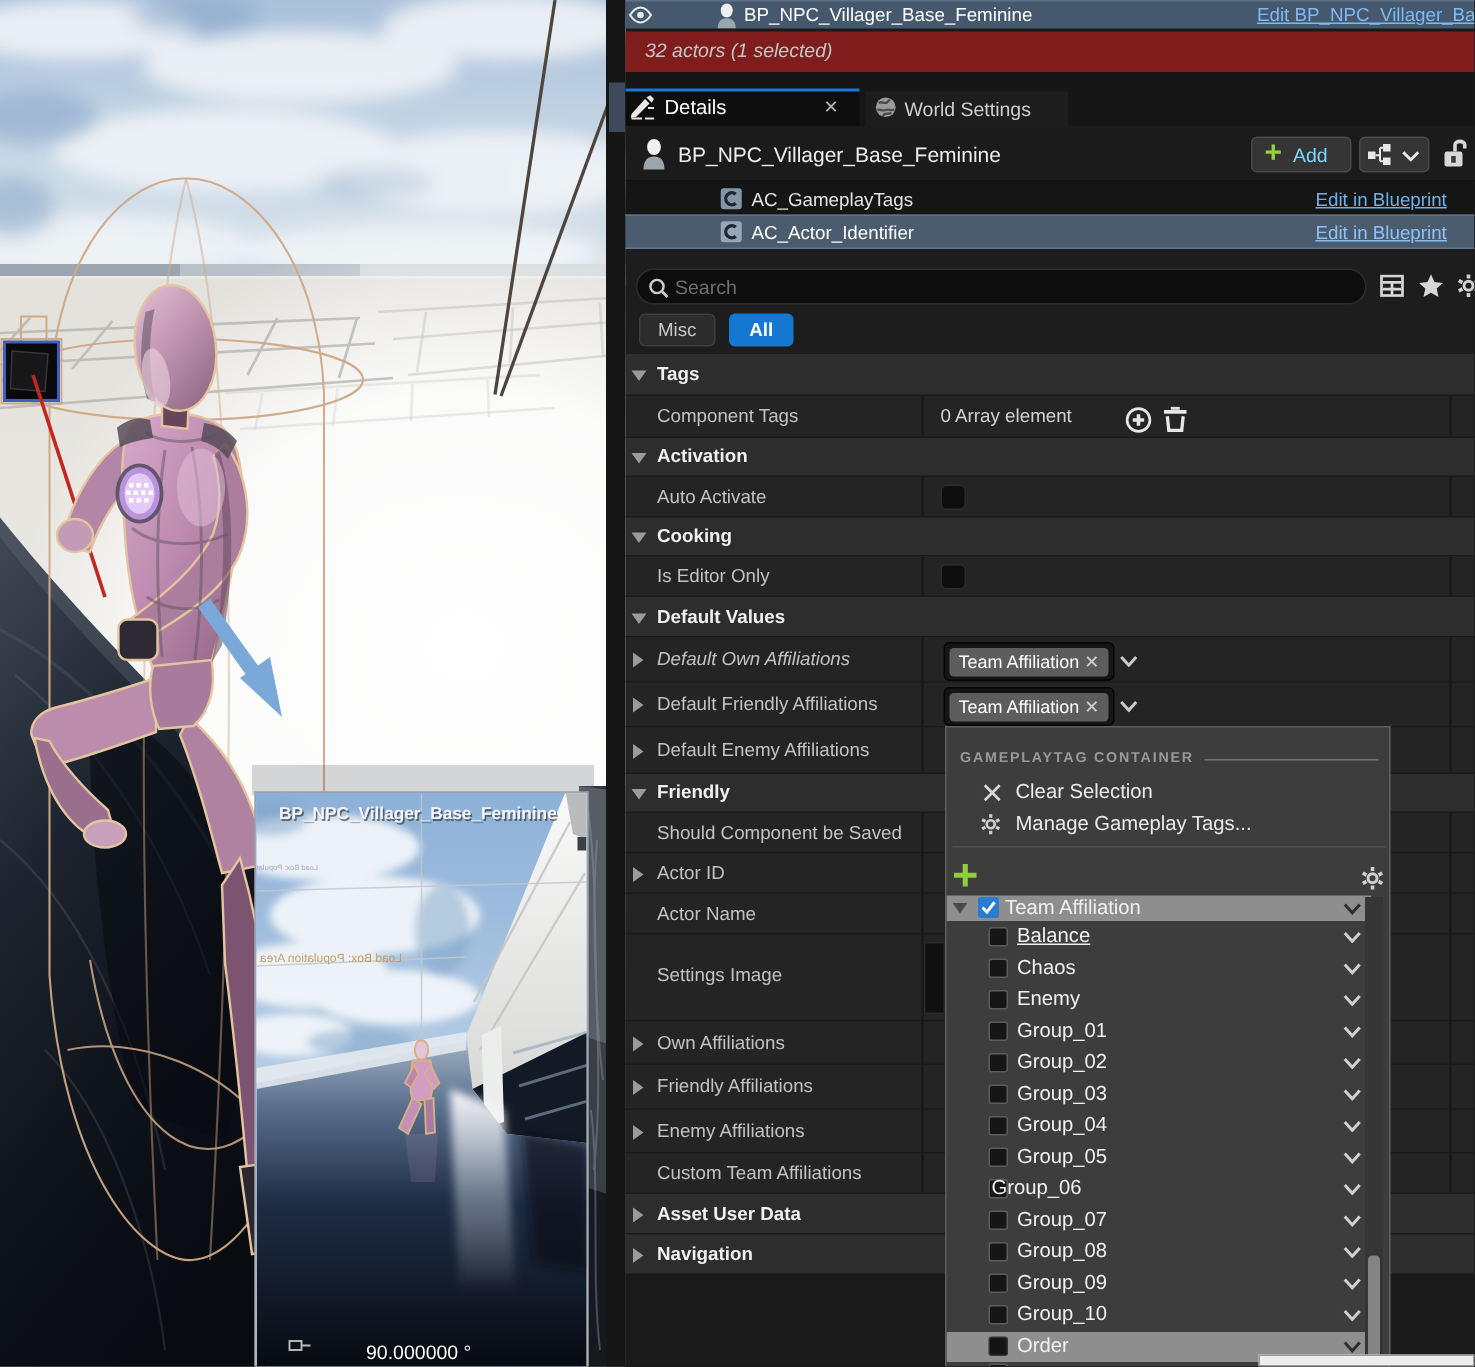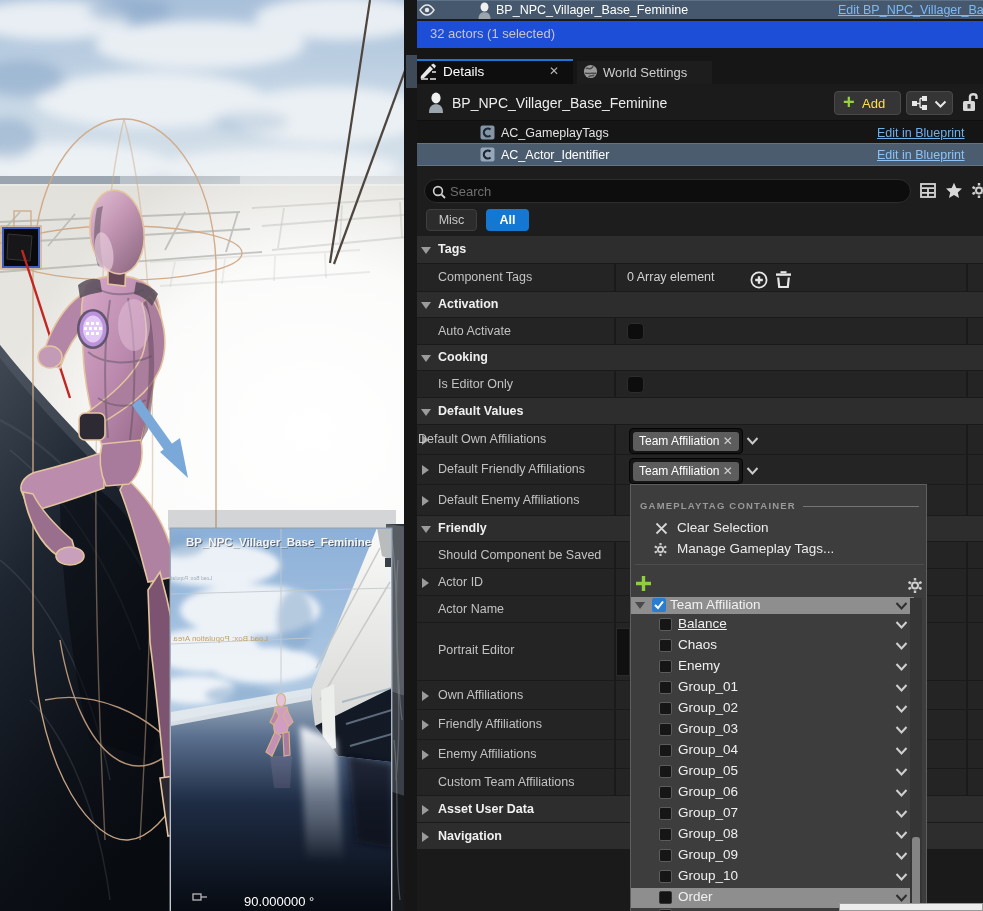--- a/index.html
+++ b/index.html
@@ -307,21 +307,21 @@
   <path d="M1 6 C3.5 2.2 6 1 8 1 C10 1 12.5 2.2 15 6 C12.5 9.8 10 11 8 11 C6 11 3.5 9.8 1 6 Z" fill="none" stroke="#e8e8e8" stroke-width="1.4"></path>
   <circle cx="8" cy="6" r="2.2" fill="#e8e8e8"></circle>
 </svg>
 <svg class="abs" style="left:477px;top:2px" width="15" height="17" viewBox="0 0 15 17">
   <ellipse cx="7.5" cy="5" rx="4" ry="4.6" fill="#f0f0f0"></ellipse>
   <path d="M1.5 17 C1.5 12 4 10.2 7.5 10.2 C11 10.2 13.5 12 13.5 17 Z" fill="#9aa5ad"></path>
 </svg>
 <div class="abs" style="left:496px;top:3px;color:#ffffff;font-size:12.5px;">BP_NPC_Villager_Base_Feminine</div>
 <div class="abs" style="left:838px;top:3px;width:145px;overflow:hidden;color:#7db9f5;font-size:12.5px;text-decoration:underline;white-space:nowrap;">Edit BP_NPC_Villager_Base</div>
 
-<div class="abs" style="left:417px;top:21px;width:566px;height:27px;background:#1d4ed8;">
+<div class="abs" style="left:417px;top:21px;width:566px;height:27px;background:#7f1d1d;font-style:italic;">
   <div class="abs" style="left:13px;top:5px;color:#c5c5c5;font-size:13px;">32 actors (1 selected)</div>
 </div>
 
 <div class="abs" style="left:417px;top:48px;width:566px;height:36px;background:#161616;"></div>
 <div class="abs" style="left:577px;top:61px;width:135px;height:23px;background:#1d1d1d;"></div>
 <div class="abs" style="left:417px;top:59px;width:156px;height:25px;background:#0e0e0e;border-top:2px solid #1f77d4;box-sizing:border-box;"></div>
 <svg class="abs" style="left:420px;top:63px" width="17" height="17" viewBox="0 0 17 17">
   <path d="M1 13 L10 3 L13 6 L4 15 L0.5 15.5 Z" fill="#e8e8e8"></path>
   <path d="M11 2 L13.5 0.5 L16 3 L14.5 5.5 Z" fill="#e8e8e8"></path>
   <path d="M1 16 L8 16 M10 16 L16 16 M12 9 L16 9" stroke="#e8e8e8" stroke-width="1.4"></path>
@@ -335,21 +335,21 @@
 <div class="abs" style="left:603px;top:65px;color:#cecece;font-size:13px;">World Settings</div>
 
 <div class="abs" style="left:417px;top:84px;width:566px;height:37px;background:#1b1b1b;border-bottom:1px solid #0f0f0f;box-sizing:border-box;"></div>
 <svg class="abs" style="left:428px;top:92px" width="16" height="24" viewBox="0 0 16 24">
   <ellipse cx="8" cy="6" rx="4.6" ry="5.4" fill="#f0f0f0"></ellipse>
   <path d="M1 21 C1 14.5 4 12.3 8 12.3 C12 12.3 15 14.5 15 21 Z" fill="#9aa5ad"></path>
 </svg>
 <div class="abs" style="left:452px;top:95px;color:#ededed;font-size:14px;">BP_NPC_Villager_Base_Feminine</div>
 <div class="abs" style="left:834px;top:91px;width:67px;height:24px;background:#353535;border:1px solid #494949;border-radius:4px;box-sizing:border-box;">
   <span class="abs" style="left:8px;top:-1px;color:#96d13e;font-size:20px;font-weight:bold;">+</span>
-  <span class="abs" style="left:27px;top:4px;color:#fde047;font-size:13px;">Add</span>
+  <span class="abs" style="left:27px;top:4px;color:#7dd3fc;font-size:13px;">Add</span>
 </div>
 <div class="abs" style="left:906px;top:91px;width:47px;height:24px;background:#353535;border:1px solid #494949;border-radius:4px;box-sizing:border-box;">
   <svg class="abs" style="left:5px;top:4px" width="16" height="15" viewBox="0 0 16 15">
     <rect x="0" y="5" width="5" height="5" fill="#e8e8e8"></rect>
     <rect x="10" y="0" width="5" height="5" fill="#e8e8e8"></rect>
     <rect x="10" y="9" width="5" height="5" fill="#e8e8e8"></rect>
     <path d="M5 7.5 L8 7.5 M8 2.5 L10 2.5 M8 11.5 L10 11.5 M8 2.5 L8 11.5" stroke="#e8e8e8" stroke-width="1.3" fill="none"></path>
   </svg>
   <svg class="abs" style="left:27px;top:8px" width="13" height="8" viewBox="0 0 13 8">
     <path d="M1.5 1.5 L6.5 6.5 L11.5 1.5" stroke="#e8e8e8" stroke-width="2" fill="none"></path>
@@ -435,21 +435,21 @@
     <div class="abs vdiv" style="left:966px;top:371px;height:26px;"></div>
     <div class="abs lbl" style="left:438px;top:377px;">Is Editor Only</div>
     <div class="abs cb" style="left:627px;top:376px;"></div>
     <div class="abs cat" style="left:417px;top:398px;width:566px;height:27px;"></div>
     <div class="abs tri-d" style="left:421px;top:409px;"></div>
     <div class="abs hdr" style="left:438px;top:404px;">Default Values</div>
     <div class="abs row" style="left:417px;top:425px;width:566px;height:30px;"></div>
     <div class="abs vdiv" style="left:614px;top:425px;height:29px;"></div>
     <div class="abs vdiv" style="left:966px;top:425px;height:29px;"></div>
     <div class="abs tri-r" style="left:422px;top:435px;"></div>
-    <div class="abs lbl" style="left:418px;top:432px;">Default Own Affiliations</div>
+    <div class="abs lbl" style="left:438px;top:432px;font-style:italic;">Default Own Affiliations</div>
     <div class="abs chip" style="left:629px;top:428px;">
             <span class="chipin">Team Affiliation <span style="color:#d0d0d0;">✕</span></span>
           </div>
     <svg class="abs" style="left:746px;top:437px" width="13" height="8" viewBox="0 0 13 8">
             <path d="M1.5 1 L6.5 6.5 L11.5 1" stroke="#c9c9c9" stroke-width="2" fill="none"></path>
     </svg>
     <div class="abs row" style="left:417px;top:455px;width:566px;height:30px;"></div>
     <div class="abs vdiv" style="left:614px;top:455px;height:29px;"></div>
     <div class="abs vdiv" style="left:966px;top:455px;height:29px;"></div>
     <div class="abs tri-r" style="left:422px;top:465px;"></div>
@@ -477,21 +477,21 @@
     <div class="abs vdiv" style="left:966px;top:569px;height:26px;"></div>
     <div class="abs tri-r" style="left:422px;top:578px;"></div>
     <div class="abs lbl" style="left:438px;top:575px;">Actor ID</div>
     <div class="abs row" style="left:417px;top:596px;width:566px;height:27px;"></div>
     <div class="abs vdiv" style="left:614px;top:596px;height:26px;"></div>
     <div class="abs vdiv" style="left:966px;top:596px;height:26px;"></div>
     <div class="abs lbl" style="left:438px;top:602px;">Actor Name</div>
     <div class="abs row" style="left:417px;top:623px;width:566px;height:58px;"></div>
     <div class="abs vdiv" style="left:614px;top:623px;height:57px;"></div>
     <div class="abs vdiv" style="left:966px;top:623px;height:57px;"></div>
-    <div class="abs lbl" style="left:438px;top:643px;">Portrait Editor</div>
+    <div class="abs lbl" style="left:438px;top:643px;">Settings Image</div>
     <div class="abs row" style="left:417px;top:681px;width:566px;height:29px;"></div>
     <div class="abs vdiv" style="left:614px;top:681px;height:28px;"></div>
     <div class="abs vdiv" style="left:966px;top:681px;height:28px;"></div>
     <div class="abs tri-r" style="left:422px;top:691px;"></div>
     <div class="abs lbl" style="left:438px;top:688px;">Own Affiliations</div>
     <div class="abs row" style="left:417px;top:710px;width:566px;height:30px;"></div>
     <div class="abs vdiv" style="left:614px;top:710px;height:29px;"></div>
     <div class="abs vdiv" style="left:966px;top:710px;height:29px;"></div>
     <div class="abs tri-r" style="left:422px;top:720px;"></div>
     <div class="abs lbl" style="left:438px;top:717px;">Friendly Affiliations</div>
@@ -585,21 +585,21 @@
       <div class="ddrow" style="left:47px;top:257px;">Group_04</div>
       <svg class="abs" style="left:264px;top:262px" width="13" height="8" viewBox="0 0 13 8">
         <path d="M1.5 1 L6.5 6.5 L11.5 1" stroke="#d0d0d0" stroke-width="2" fill="none"></path>
       </svg>
       <div class="ddcb" style="left:28px;top:280px;"></div>
       <div class="ddrow" style="left:47px;top:278px;">Group_05</div>
       <svg class="abs" style="left:264px;top:283px" width="13" height="8" viewBox="0 0 13 8">
         <path d="M1.5 1 L6.5 6.5 L11.5 1" stroke="#d0d0d0" stroke-width="2" fill="none"></path>
       </svg>
       <div class="ddcb" style="left:28px;top:301px;"></div>
-      <div class="ddrow" style="left:47px;top:299px;">Group_06</div>
+      <div class="ddrow" style="left:30px;top:299px;">Group_06</div>
       <svg class="abs" style="left:264px;top:304px" width="13" height="8" viewBox="0 0 13 8">
         <path d="M1.5 1 L6.5 6.5 L11.5 1" stroke="#d0d0d0" stroke-width="2" fill="none"></path>
       </svg>
       <div class="ddcb" style="left:28px;top:322px;"></div>
       <div class="ddrow" style="left:47px;top:320px;">Group_07</div>
       <svg class="abs" style="left:264px;top:325px" width="13" height="8" viewBox="0 0 13 8">
         <path d="M1.5 1 L6.5 6.5 L11.5 1" stroke="#d0d0d0" stroke-width="2" fill="none"></path>
       </svg>
       <div class="ddcb" style="left:28px;top:343px;"></div>
       <div class="ddrow" style="left:47px;top:341px;">Group_08</div>

